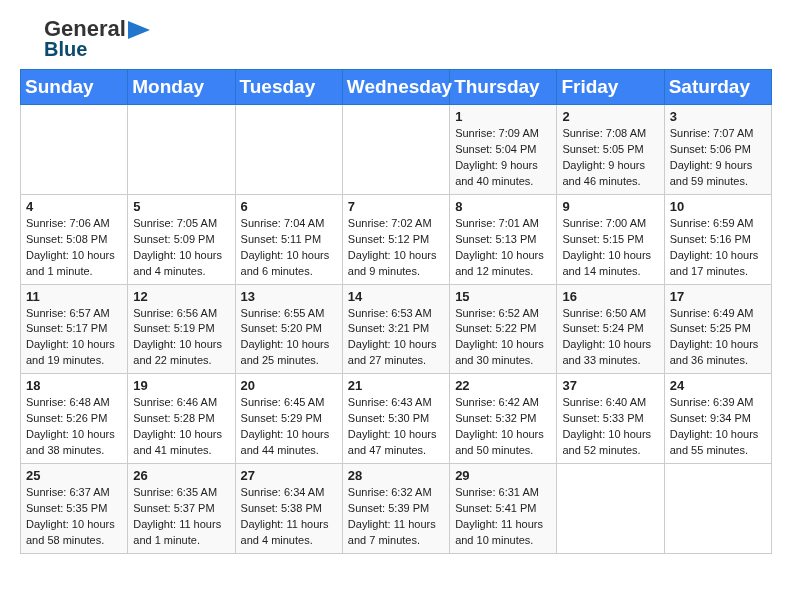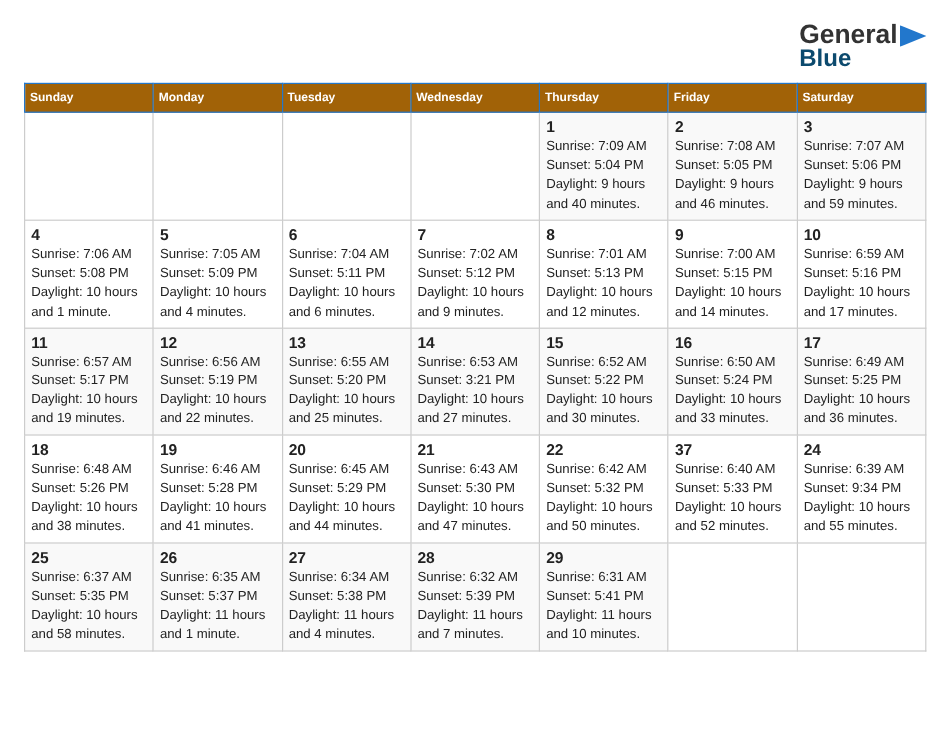--- a/index.html
+++ b/index.html
@@ -5,21 +5,21 @@
     * { box-sizing: border-box; margin: 0; padding: 0; }
     body {
       font-family: Arial, sans-serif;
       background: #fff;
       width: 792px;
       min-height: 612px;
       padding: 16px 20px 16px 20px;
     }
     .header-area {
       display: flex;
-      justify-content: flex-end;
+      justify-content: flex-start;
       align-items: flex-start;
       margin-bottom: 8px;
       margin-left: 24px;
     }
     .logo {
       display: flex;
       flex-direction: column;
       align-items: flex-start;
     }
     .title-area {
@@ -35,23 +35,23 @@
       font-size: 15px;
       color: #444;
       margin-top: 2px;
     }
     table {
       width: 100%;
       border-collapse: collapse;
       table-layout: fixed;
     }
     thead tr th {
-      background: #a16207;
+      background: #3b82f6;
       color: #fff;
-      font-size: 10px;
+      font-size: 19px;
       font-weight: bold;
       padding: 6px 4px;
       text-align: left;
       border: 1px solid #2277cc;
     }
     tbody tr td {
       border: 1px solid #ccc;
       vertical-align: top;
       padding: 4px 5px;
       font-size: 11px;

